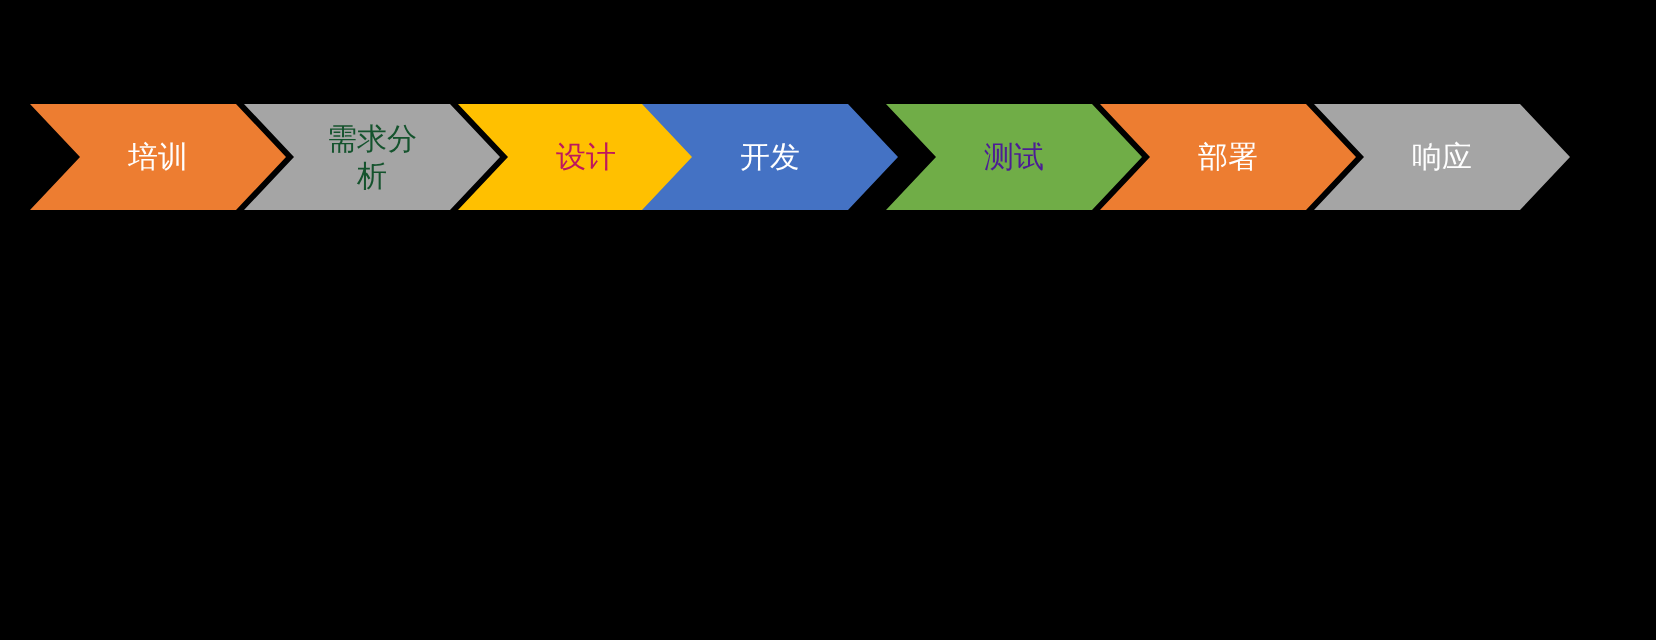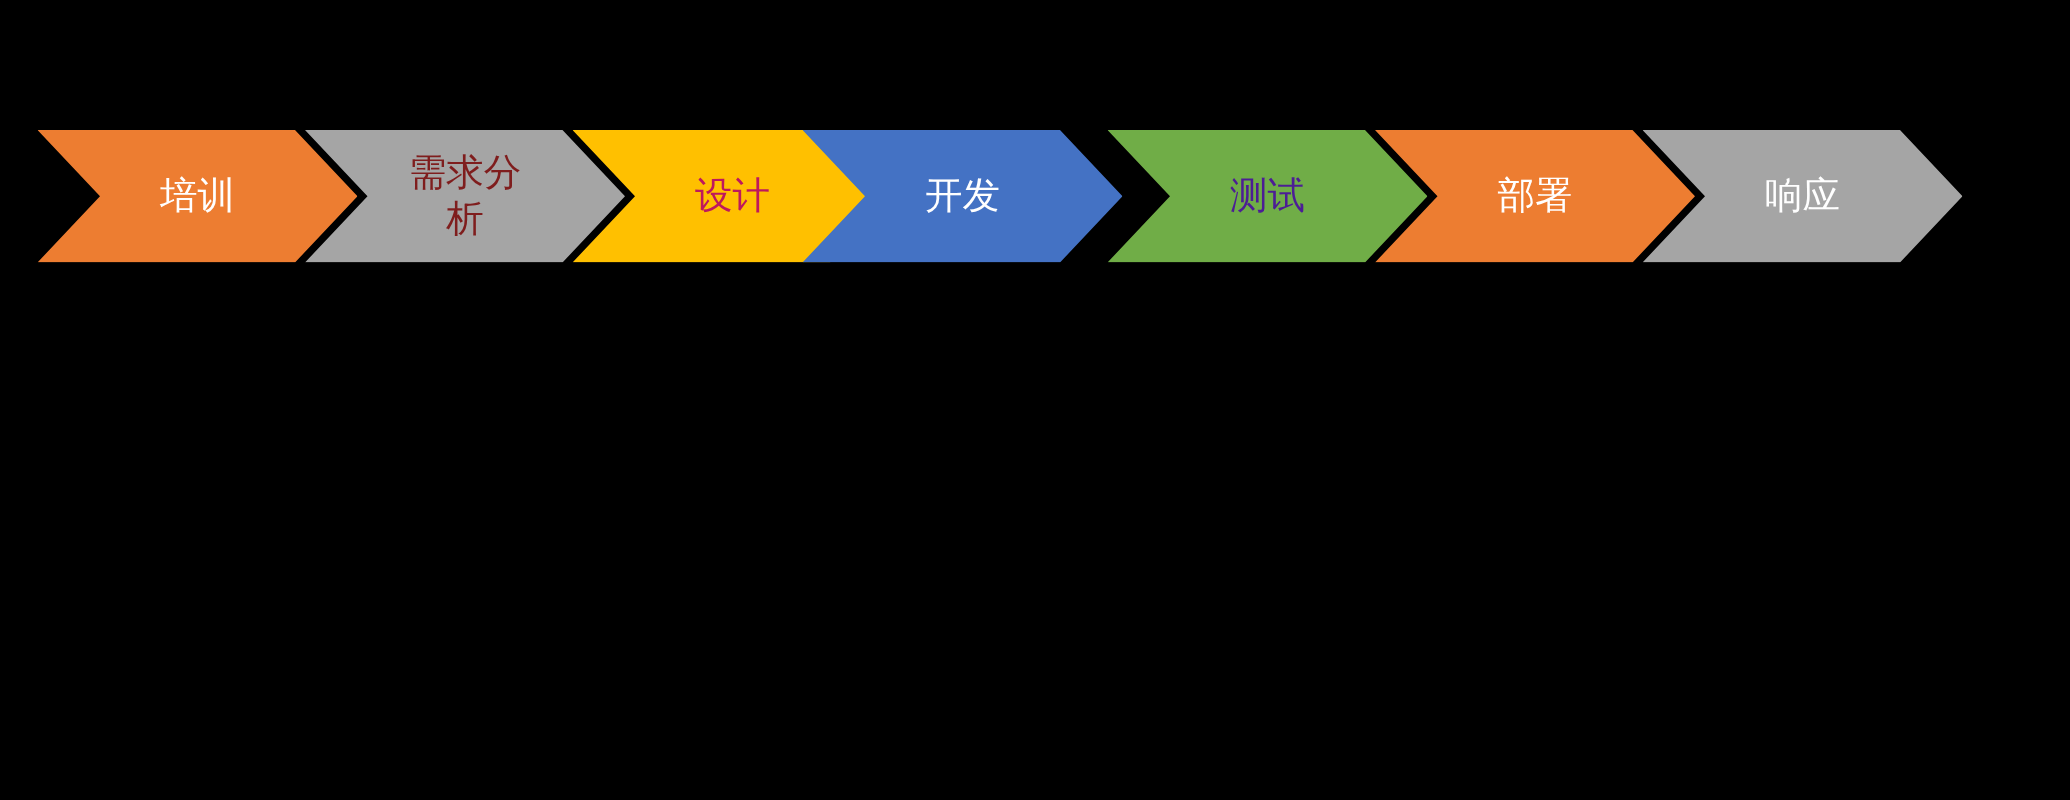--- a/index.html
+++ b/index.html
@@ -55,21 +55,21 @@
   .c6 { left: 1284px; }
 </style>
 </head>
 <body style="background: rgb(0, 0, 0);">
 
 <div class="flow">
   <div class="chevron c0" style="background: rgb(237, 125, 49);">
     <span class="label" style="color: rgb(255, 255, 255);">培训</span>
   </div>
   <div class="chevron c1" style="background: rgb(165, 165, 165);">
-    <span class="label" style="color: #7f1d1d;">需求分析</span>
+    <span class="label" style="color: #14532d;">需求分析</span>
   </div>
   <div class="chevron c2" style="background: rgb(255, 192, 0);">
     <span class="label" style="color: #be185d;">设计</span>
   </div>
   <div class="chevron c3" style="background: rgb(68, 114, 196);">
     <span class="label" style="color: rgb(255, 255, 255);">开发</span>
   </div>
   <div class="chevron c4" style="background: rgb(112, 173, 71);">
     <span class="label" style="color: #4c1d95;">测试</span>
   </div>

